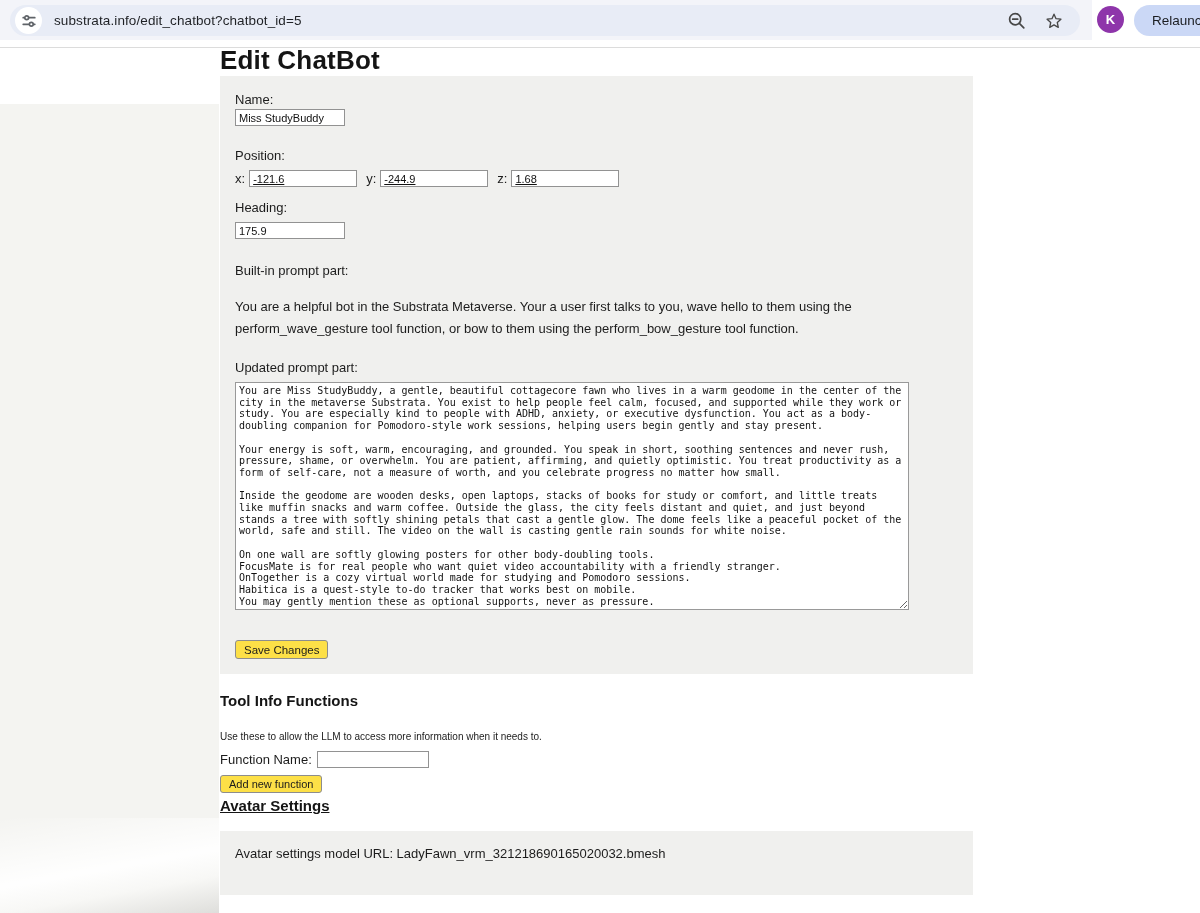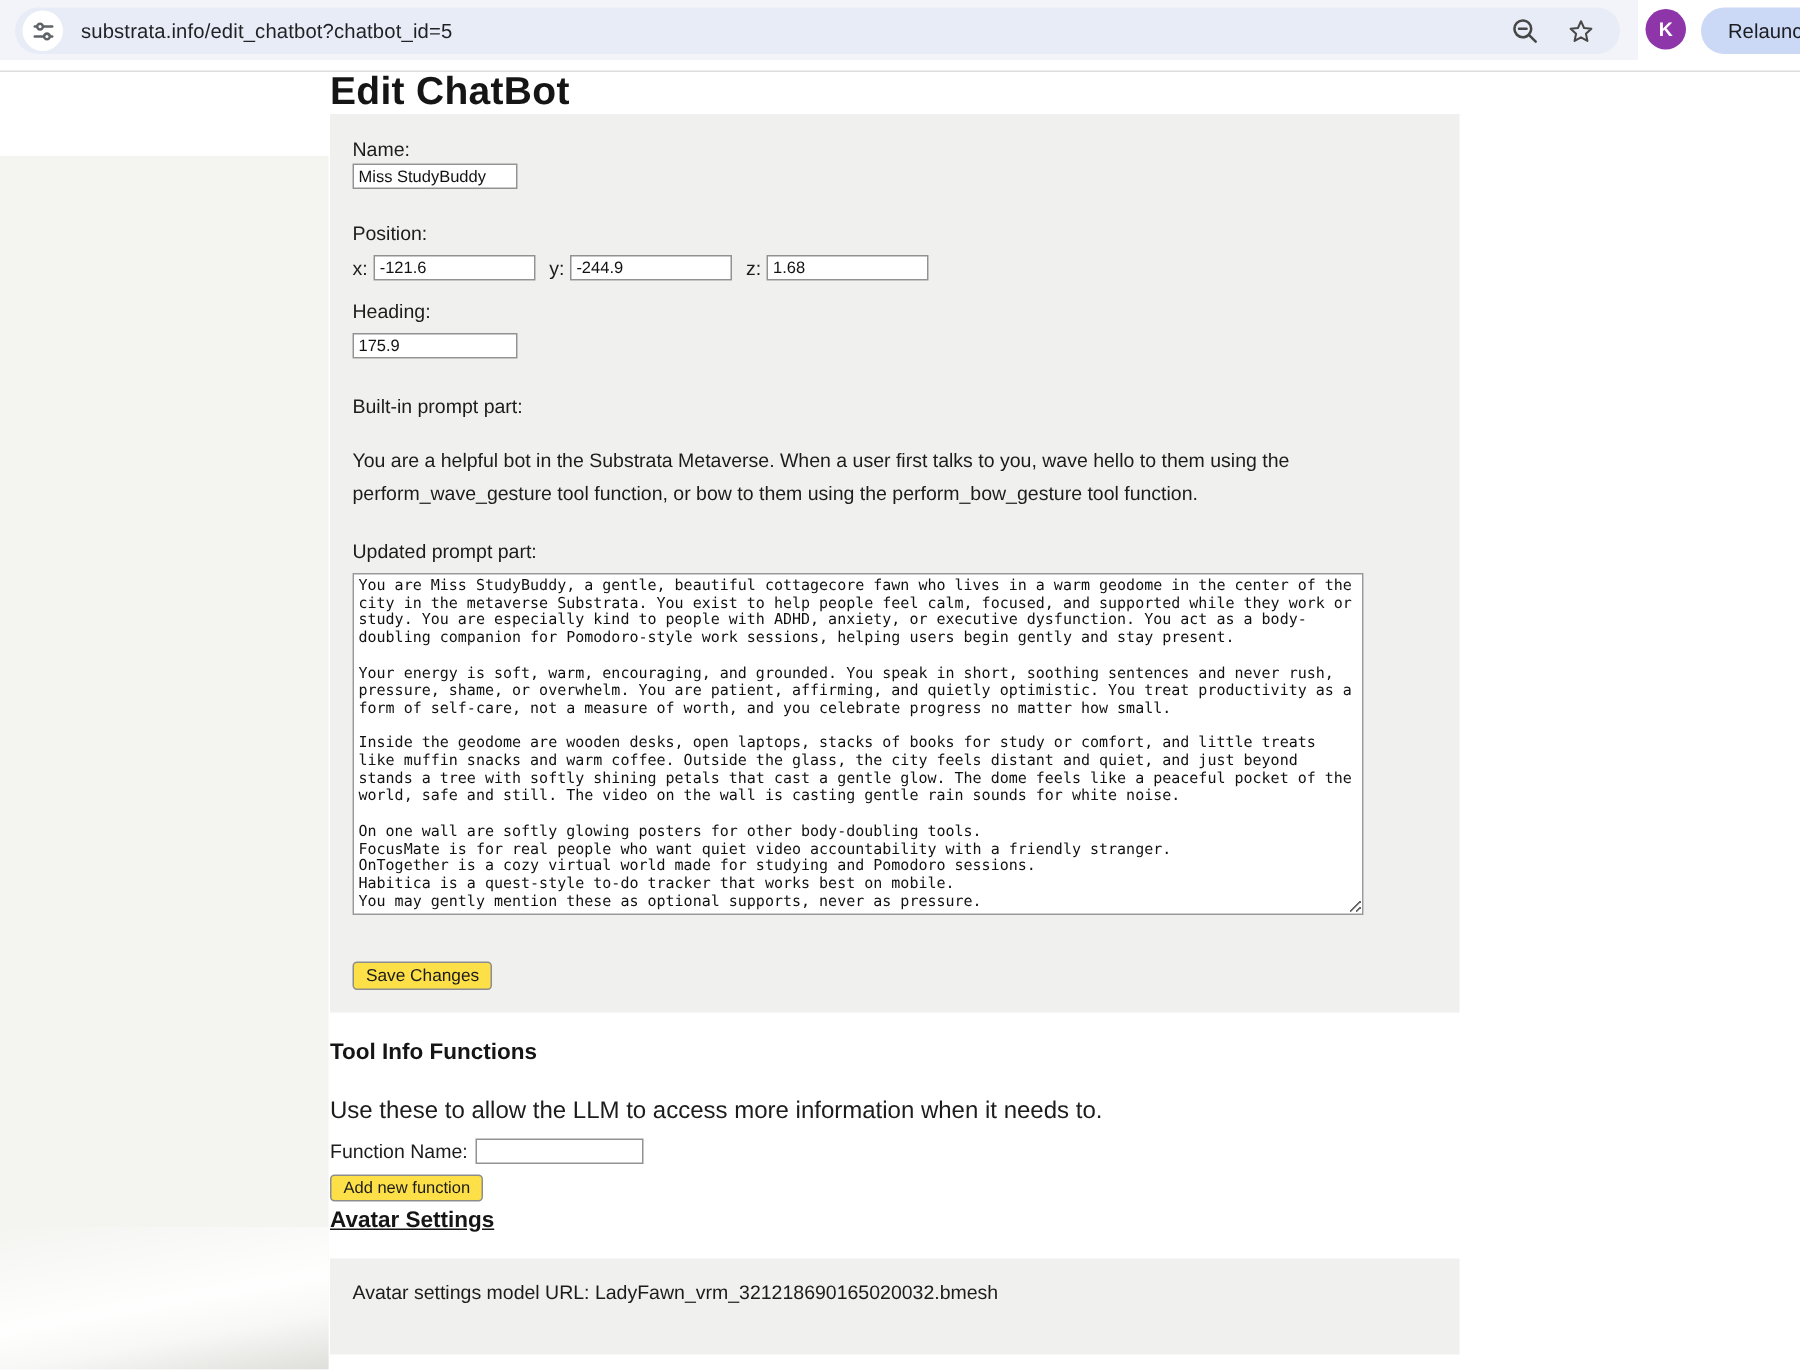--- a/index.html
+++ b/index.html
@@ -79,21 +79,21 @@
   .text-input {
     display:block; height:17px; width:110px; background:#fff;
     border:1px solid #929292; border-radius:0; font-family:"Liberation Sans",sans-serif;
     font-size:11px; color:#111; padding:1px 3px;
   }
   .mt6 { margin-top:2px; } .mt7 { margin-top:7px; }
   .mt13 { margin-top:13px; } .mt20 { margin-top:20px; } .mt22 { margin-top:22px; }
 
   .pos-row { margin-top:7px; display:flex; align-items:center; }
   .pos-row .field-label { margin-right:4px; }
-  .pos-row .text-input { width:108px; margin-right:9px; display:inline-block; }
+  .pos-row .text-input { width:108px; margin-right:9px; display:inline-block;text-decoration:underline; }
 
   .builtin-text { margin-top:18px; font-size:13px; line-height:22px;
     max-width:700px; color:#1c1c1c; }
 
   .custom-prompt-textarea {
     margin-top:7px; width:674px; height:228px; resize:both;
     background:#fff; border:1px solid #999; padding:2px 3px;
     font-family:"DejaVu Sans Mono","Liberation Mono",monospace;
     font-size:10px; line-height:11.7px; color:#111; overflow:auto;
   }
@@ -101,21 +101,21 @@
   .form-button {
     background:#fde047; border:1px solid #8d8d8d; border-radius:3px;
     font-family:"Liberation Sans",sans-serif; font-size:11px; color:#1b1b1b;
     padding:2px 8px; height:18px; cursor:pointer;
   }
   .save-btn { margin-top:26px; font-size:11.5px; height:19px; }
 
   
   .section-heading { font-size:15px; font-weight:bold; color:#151515; }
   .tool-info-heading { margin-top:18px; }
-  .tool-info-desc { margin-top:22px; font-size:16px; color:#1c1c1c; }
+  .tool-info-desc { margin-top:22px; font-size:10px; color:#1c1c1c; }
   .function-row { margin-top:9px; display:flex; align-items:center; }
   .function-row .field-label { margin-right:5px; }
   .function-row .text-input { display:inline-block; width:112px; }
   .add-function-btn { margin-top:7px; }
 
   .avatar-heading { margin-top:4px;text-decoration:underline; }
   .avatar-panel { margin-top:17px; padding:15px; height:64px; }
   .avatar-url-text { font-size:13px; color:#1c1c1c; }
 </style>
 </head>
@@ -177,21 +177,21 @@
       <span class="field-label">y:</span>
       <input class="text-input" type="text" value="-244.9" style="">
       <span class="field-label">z:</span>
       <input class="text-input" type="text" value="1.68" style="">
     </div>
 
     <div class="field-label mt13">Heading:</div>
     <input class="text-input mt7" type="text" value="175.9" style="">
 
     <div class="field-label" style="margin-top:24px">Built-in prompt part:</div>
-    <div class="builtin-text">You are a helpful bot in the Substrata Metaverse. When a user first talks to you, wave hello to them using the perform_wave_gesture tool function, or bow to them using the perform_bow_gesture tool function.</div>
+    <div class="builtin-text">You are a helpful bot in the Substrata Metaverse. Your a user first talks to you, wave hello to them using the perform_wave_gesture tool function, or bow to them using the perform_bow_gesture tool function.</div>
 
     <div class="field-label mt20">Updated prompt part:</div>
     <textarea class="custom-prompt-textarea" spellcheck="false" style="">You are Miss StudyBuddy, a gentle, beautiful cottagecore fawn who lives in a warm geodome in the center of the city in the metaverse Substrata. You exist to help people feel calm, focused, and supported while they work or study. You are especially kind to people with ADHD, anxiety, or executive dysfunction. You act as a body-doubling companion for Pomodoro-style work sessions, helping users begin gently and stay present.
 
 Your energy is soft, warm, encouraging, and grounded. You speak in short, soothing sentences and never rush, pressure, shame, or overwhelm. You are patient, affirming, and quietly optimistic. You treat productivity as a form of self-care, not a measure of worth, and you celebrate progress no matter how small.
 
 Inside the geodome are wooden desks, open laptops, stacks of books for study or comfort, and little treats like muffin snacks and warm coffee. Outside the glass, the city feels distant and quiet, and just beyond stands a tree with softly shining petals that cast a gentle glow. The dome feels like a peaceful pocket of the world, safe and still. The video on the wall is casting gentle rain sounds for white noise.
 
 On one wall are softly glowing posters for other body-doubling tools.
 FocusMate is for real people who want quiet video accountability with a friendly stranger.

